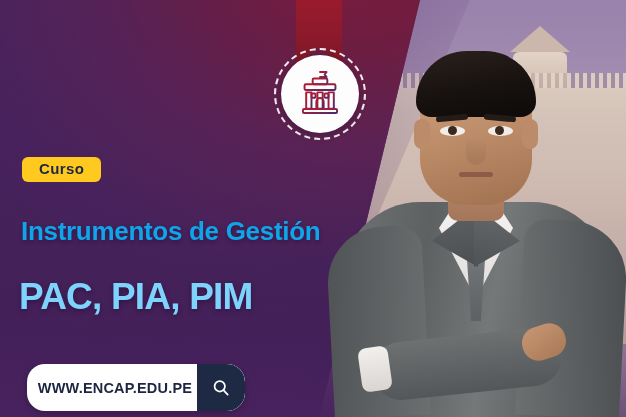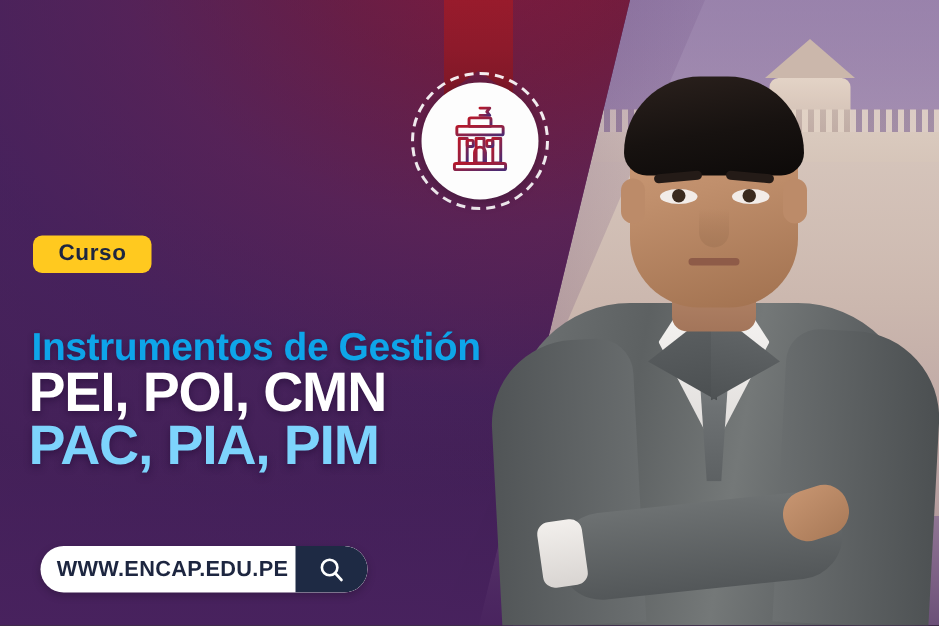--- a/index.html
+++ b/index.html
@@ -135,21 +135,21 @@
   }
   .t-line4{
     position:absolute;left:19px;top:278px;
     color:#7dd3fc;font-size:37px;font-weight:bold;line-height:1.0;
     letter-spacing:-.8px;
     text-shadow:0 2px 5px rgba(30,8,48,.5);
   }
 
   
   .url-pill{
-    position:absolute;left:27px;top:364px;width:218px;height:31px;
+    position:absolute;left:27px;top:364px;width:218px;height:47px;
     background:#ffffff;border-radius:18px;overflow:hidden;
     display:flex;align-items:stretch;
     box-shadow:0 2px 6px rgba(0,0,0,.22);
   }
   .url-text{
     flex:1;display:flex;align-items:center;justify-content:center;
     color:#1d2640;font-weight:bold;font-size:14.5px;letter-spacing:.2px;
     padding-left:6px;
   }
   .url-search{
@@ -317,21 +317,20 @@
 
           <rect x="11" y="50.5" width="42" height="5" rx="1.4"></rect>
         </g>
       </svg>
     </div>
   </div>
 
   <div class="curso-badge">Curso</div>
 
   <div class="t-line2">Instrumentos de Gestión</div>
-  <div class="t-line3">PEI, POI, CMN</div>
   <div class="t-line4">PAC, PIA, PIM</div>
 
   <div class="person">
     <div class="p-suit"></div>
     <div class="p-shirt"></div>
     <div class="p-tie"></div>
     <div class="p-collar-l"></div>
     <div class="p-collar-r"></div>
     <div class="p-suit-l"></div>
     <div class="p-suit-r"></div>

